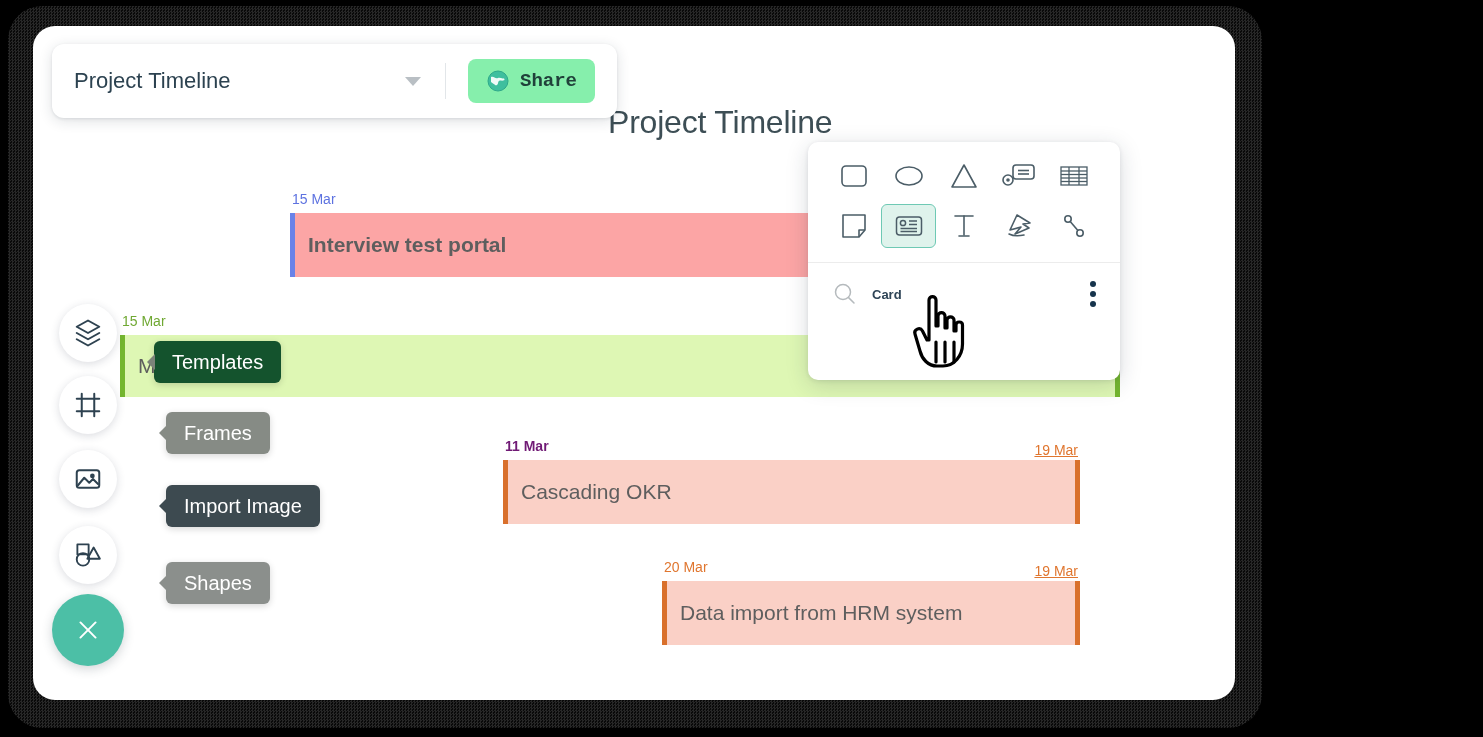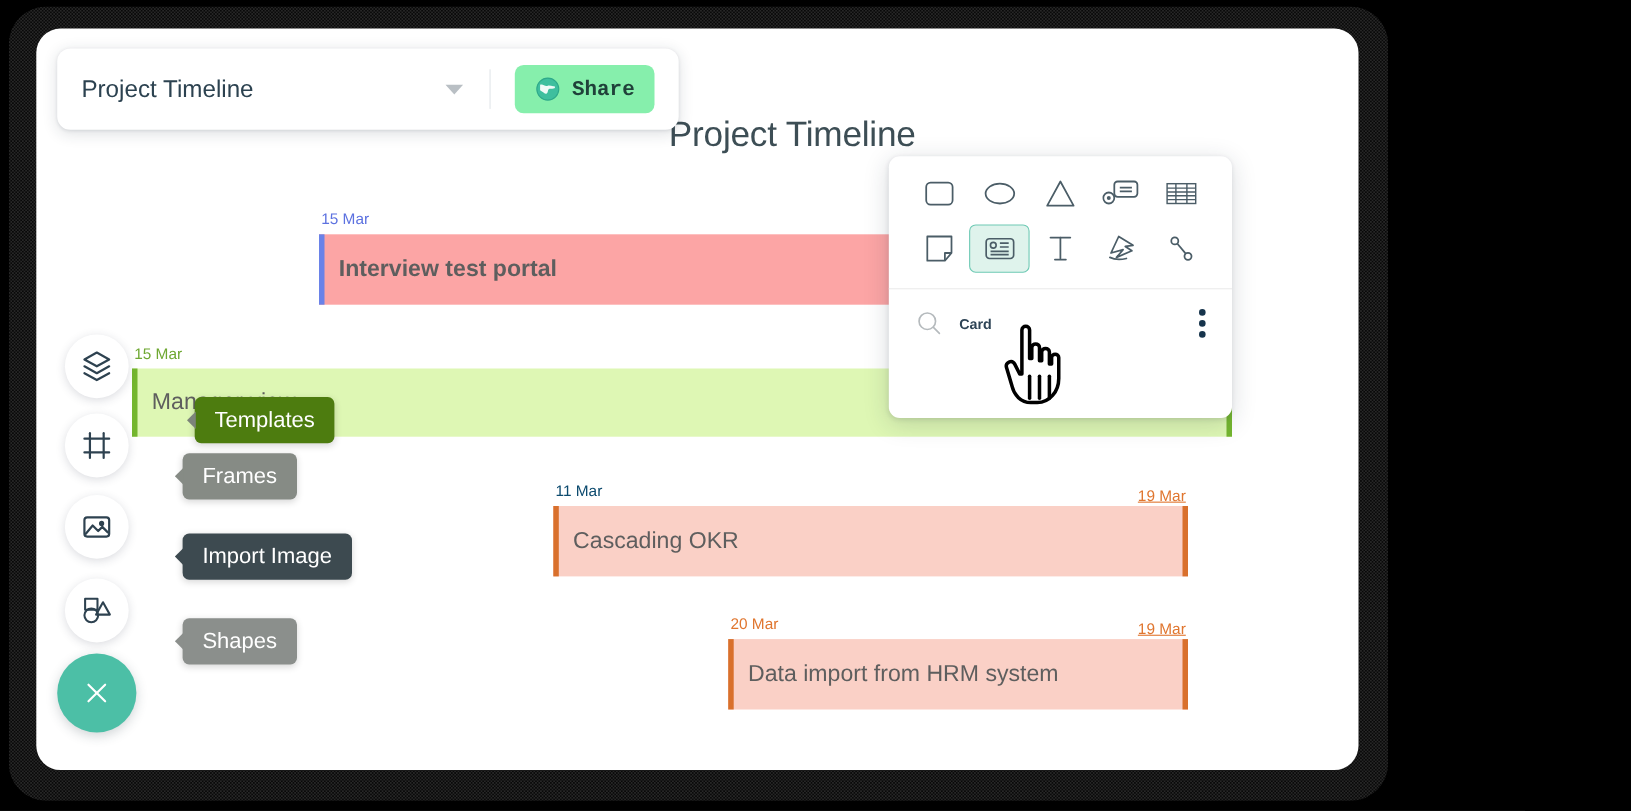--- a/index.html
+++ b/index.html
@@ -290,21 +290,21 @@
       </div>
       <div class="bar" style="height:62px; background:#def7b4;">
         <span class="bar-cap-l" style="background:#74b62f;"></span>
         <span>Manager view</span>
         <span class="bar-cap-r" style="background:#74b62f;"></span>
       </div>
     </div>
 
     <div class="bar-group" style="left:470px; top:412px; width:577px;">
       <div class="bar-dates">
-        <span class="date-start" style="color:#0c4a6e;">11 Mar</span>
+        <span class="date-start" style="color:#701a75;font-weight:bold;">11 Mar</span>
         <span class="date-end" style="color:#e0762f;">19 Mar</span>
       </div>
       <div class="bar" style="height:64px; background:#fad0c6;">
         <span class="bar-cap-l" style="background:#d9702c;"></span>
         <span>Cascading OKR</span>
         <span class="bar-cap-r" style="background:#d9702c;"></span>
       </div>
     </div>
 
     <div class="bar-group" style="left:629px; top:533px; width:418px;">
@@ -321,21 +321,21 @@
 
     <div class="rail" style="top:0; left:0; width:100%; height:100%;">
 
       <div class="tool-circle" style="left:26px; top:278px;">
         <svg width="30" height="30" viewBox="0 0 24 24" fill="none" stroke="#2e4250" stroke-width="1.6" stroke-linecap="round" stroke-linejoin="round">
           <polygon points="12 2 3 7 12 12 21 7 12 2"></polygon>
           <polyline points="3 12 12 17 21 12"></polyline>
           <polyline points="3 17 12 22 21 17"></polyline>
         </svg>
       </div>
-      <div class="tooltip" style="left:144px; top:315px; background:#4d7c0f; color:#7c8379;margin-top:20px;">
+      <div class="tooltip" style="left:121px; top:315px; background:#14532d; color:#7c8379;">
         <span style="color:#ffffff;">Templates</span>
       </div>
 
       <div class="tool-circle" style="left:26px; top:350px;">
         <svg width="30" height="30" viewBox="0 0 24 24" fill="none" stroke="#2e4250" stroke-width="1.6" stroke-linecap="round">
           <line x1="3" y1="7" x2="21" y2="7"></line>
           <line x1="3" y1="17" x2="21" y2="17"></line>
           <line x1="7" y1="3" x2="7" y2="21"></line>
           <line x1="17" y1="3" x2="17" y2="21"></line>
         </svg>

